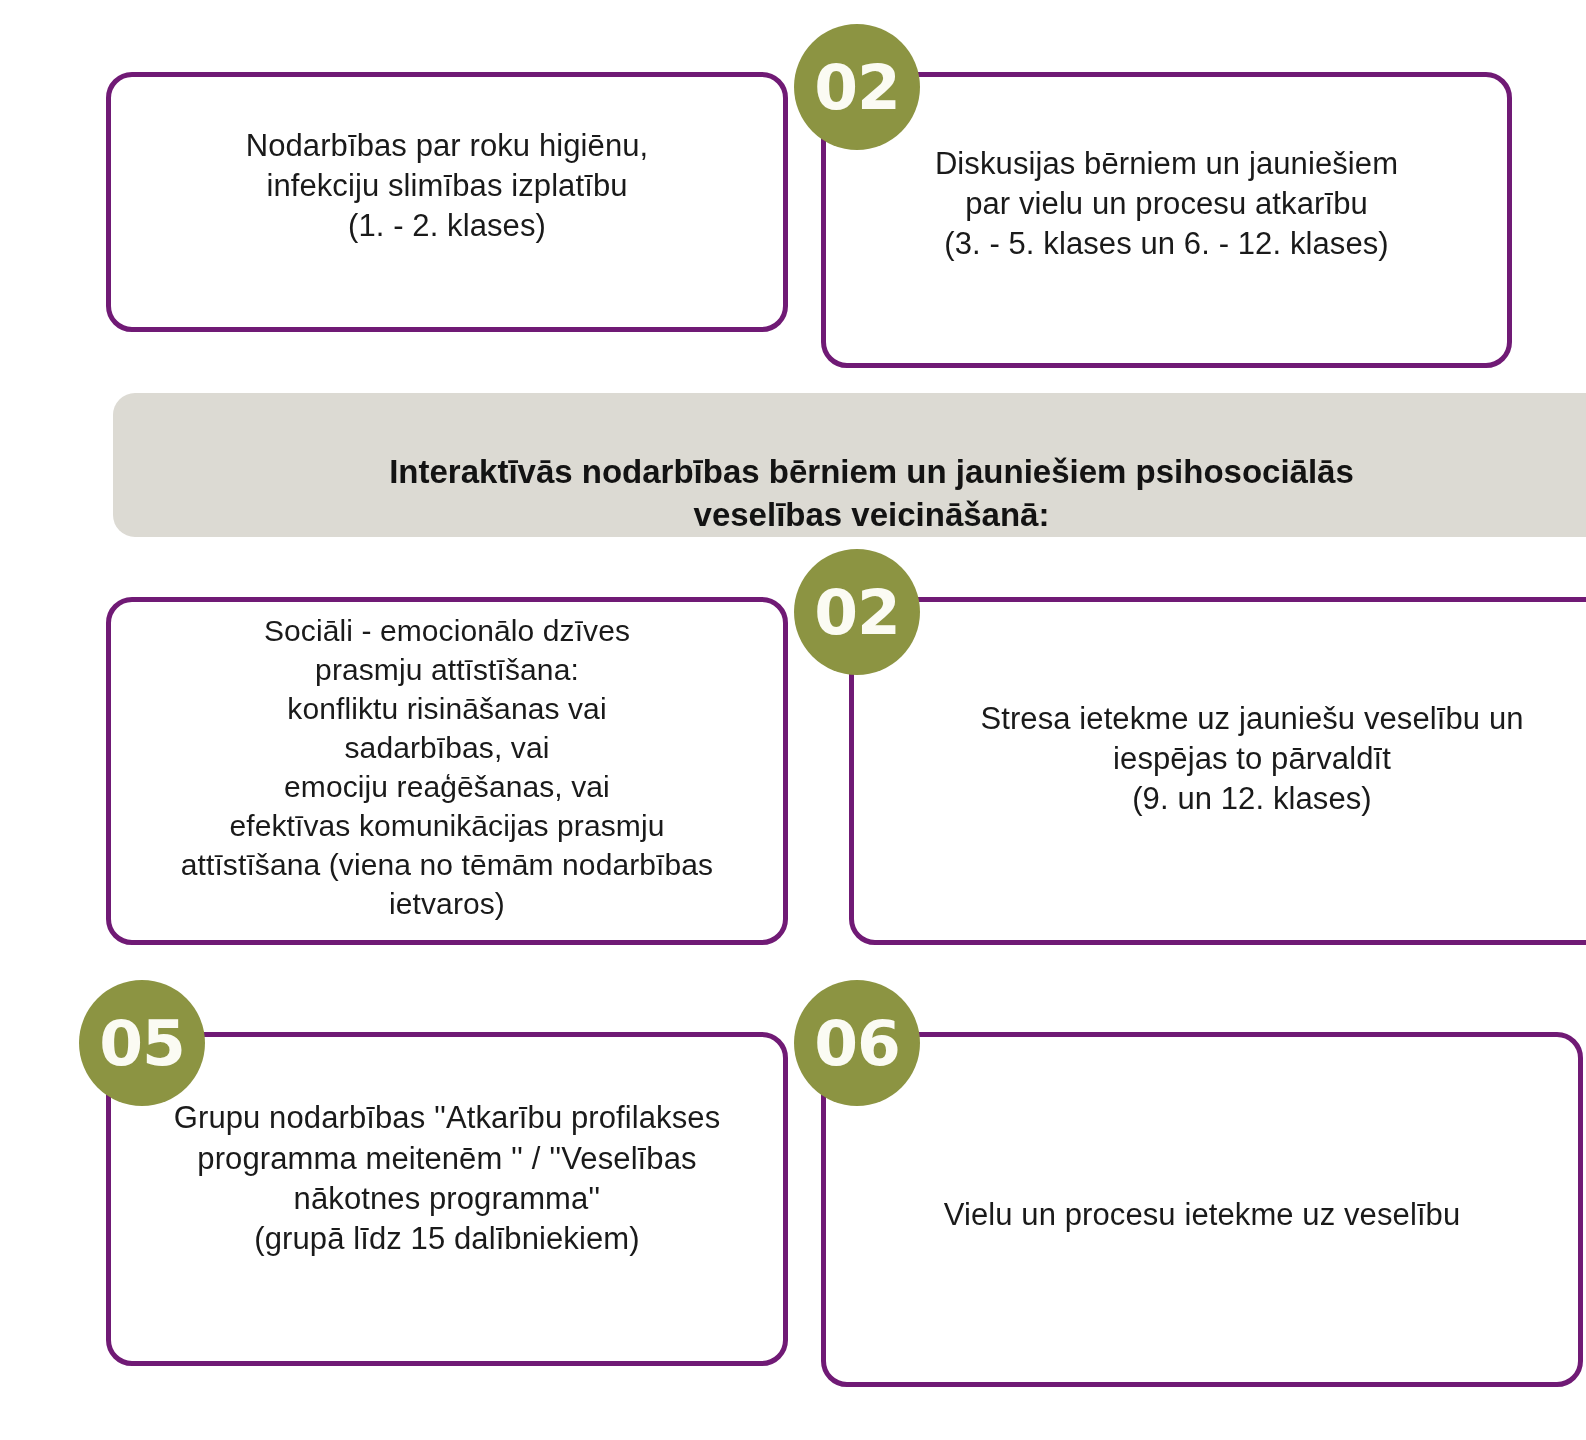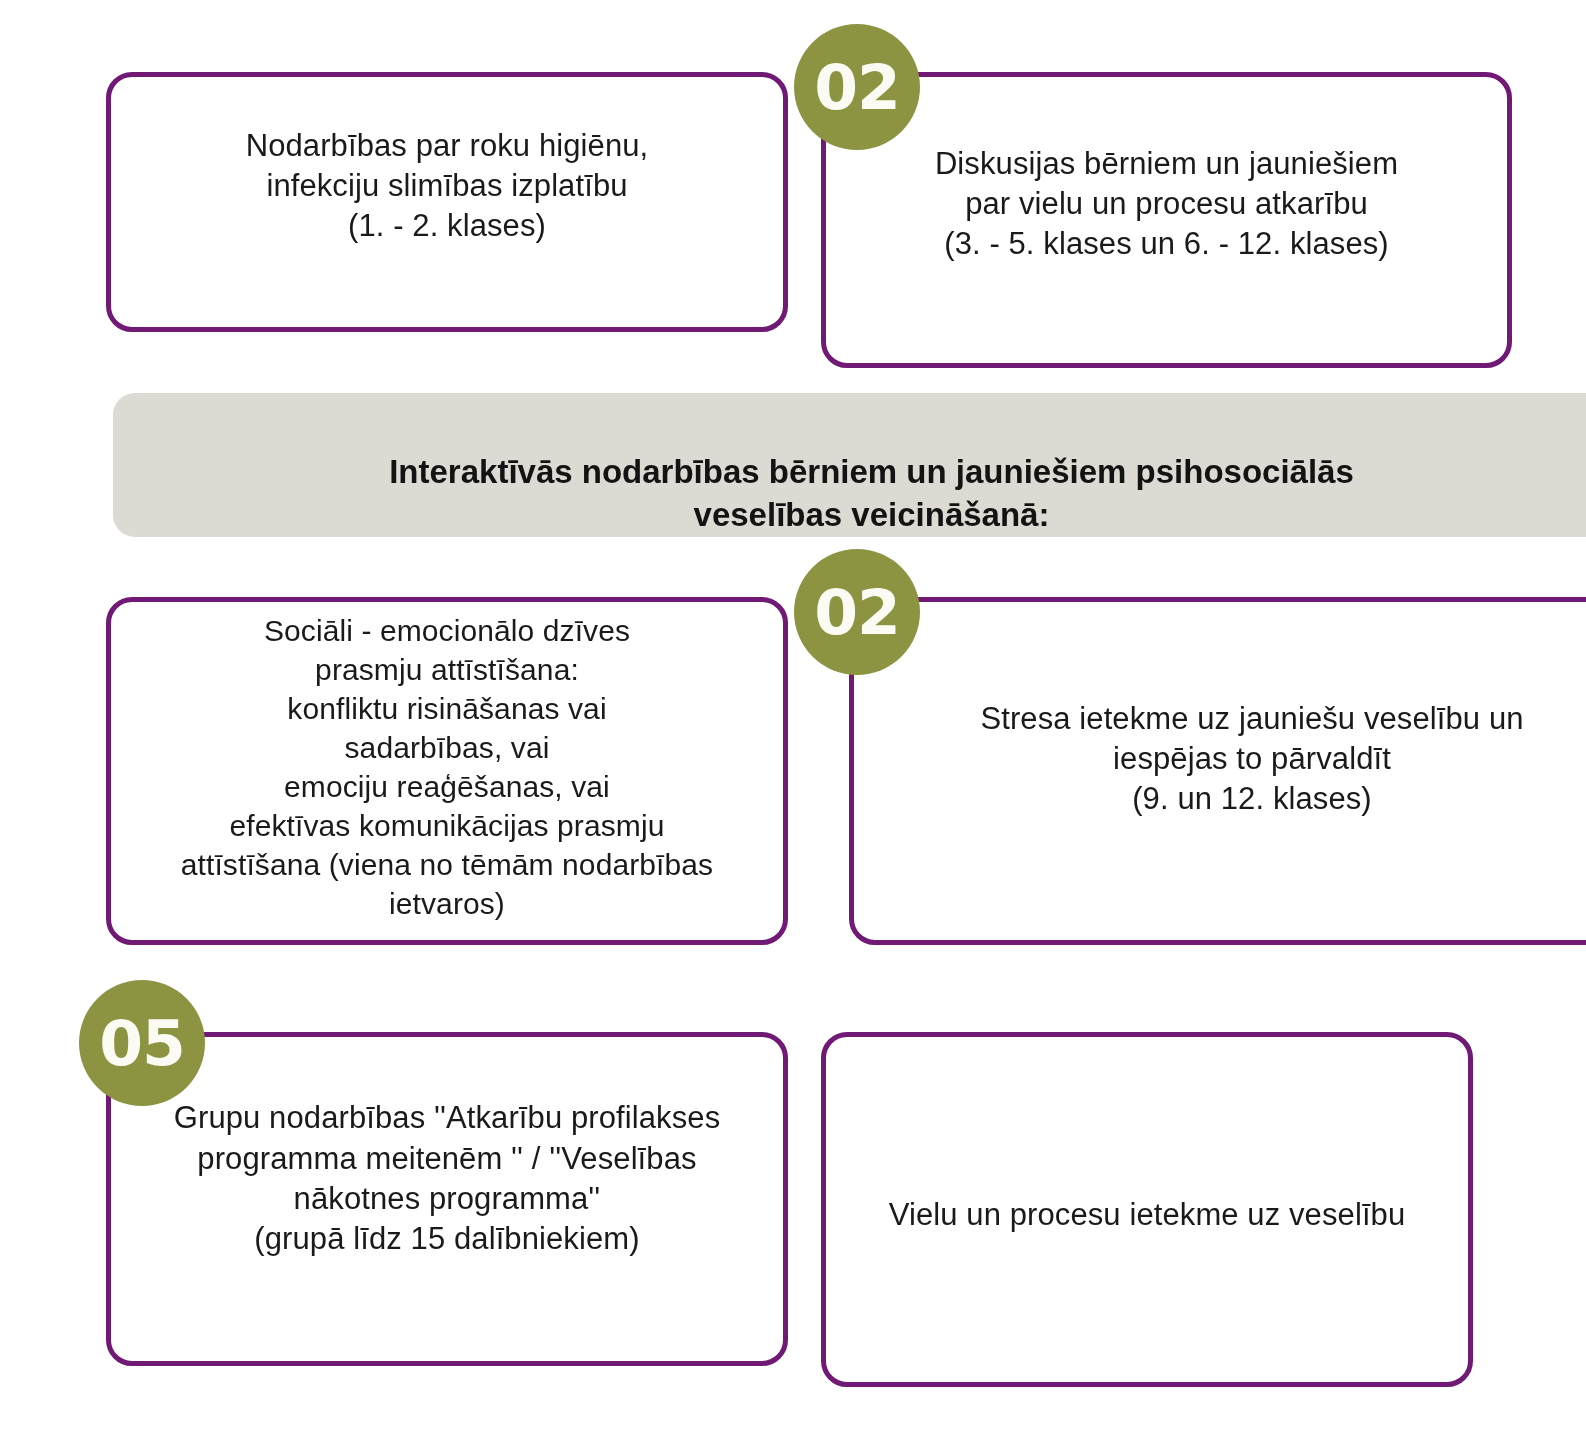--- a/index.html
+++ b/index.html
@@ -87,21 +87,21 @@
     white-space: pre-line;
     padding: 0 40px;
   }
 
   
   #card-01 { left: 106px;  top: 72px;   width: 682px;  height: 260px; }
   #card-02 { left: 821px;  top: 72px;   width: 691px;  height: 296px; }
   #card-03 { left: 106px;  top: 597px;  width: 682px;  height: 348px; }
   #card-04 { left: 821px;  top: 597px;  width: 806px;  height: 348px; margin-left: 28px; }
   #card-05 { left: 106px;  top: 1032px; width: 682px;  height: 334px; }
-  #card-06 { left: 821px;  top: 1032px; width: 652px;  height: 355px; }
+  #card-06 { left: 821px;  top: 1032px; width: 762px;  height: 355px; }
 
   #badge-01 { left: 79px;  top: 24px;  }
   #badge-02 { left: 794px; top: 24px;  }
   #badge-03 { left: 79px;  top: 549px; }
   #badge-04 { left: 794px; top: 549px; }
   #badge-05 { left: 79px;  top: 980px; }
   #badge-06 { left: 794px; top: 980px; }
 
   #banner-main { left: 113px; top: 393px; width: 1517px; height: 144px; align-items: flex-end; }
 
@@ -164,14 +164,17 @@
 nākotnes programma''
 </span><span class="em">(grupā līdz 15 dalībniekiem)</span></div>
   </div>
   <div class="badge" id="badge-05">
     <span class="badge-num">05</span>
   </div>
 
   <div class="card" id="card-06">
     <div class="card-text">Vielu un procesu ietekme uz veselību</div>
   </div>
+  <div class="badge" id="badge-06">
+    <span class="badge-num">06</span>
+  </div>
 
 </div>
 
 </body></html>

